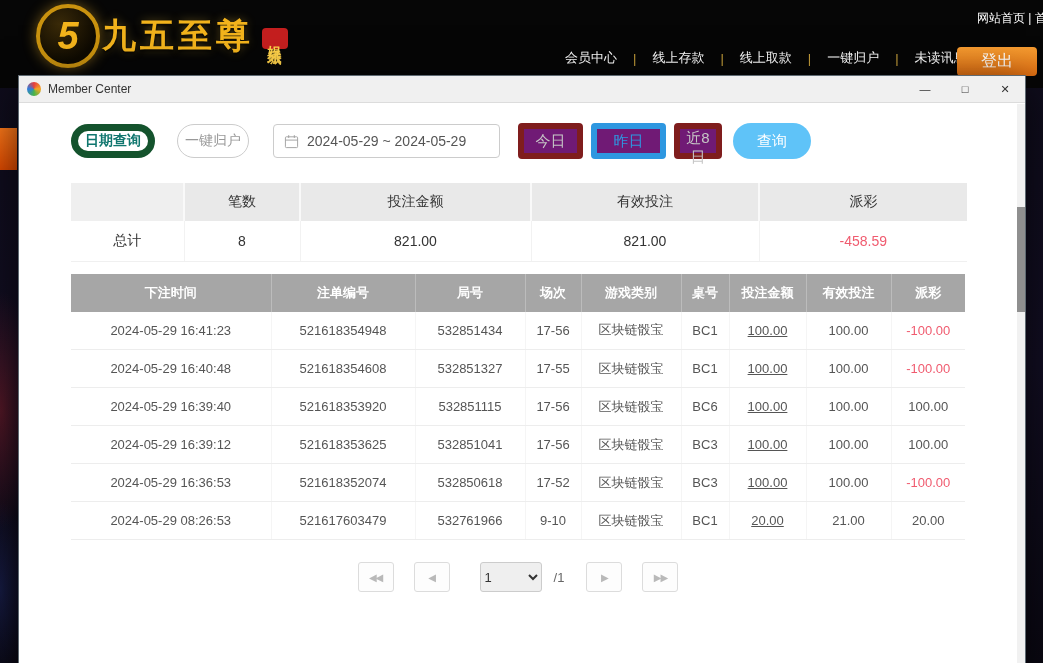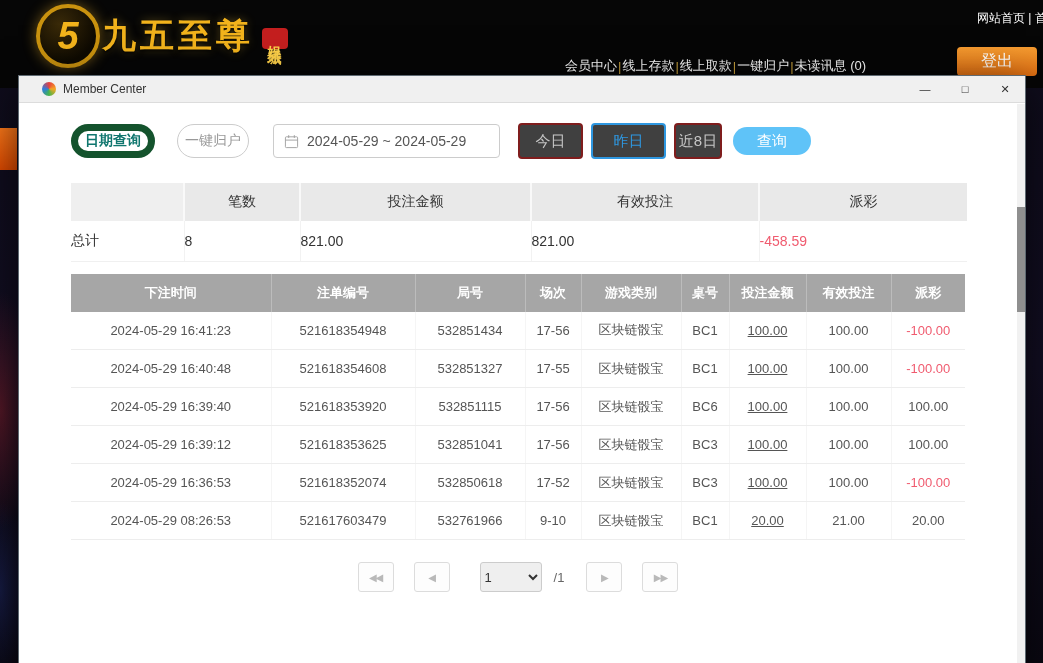--- a/index.html
+++ b/index.html
@@ -14,75 +14,75 @@
           background:radial-gradient(circle at 35% 30%, #3a2a08, #0e0a02 70%);
           display:flex; align-items:center; justify-content:center;
           color:#f2b31c; font-size:38px; font-weight:bold; font-style:italic;
           box-shadow:0 0 14px rgba(240,180,40,.45); }
   .logo-text { margin-left:2px; font-size:34px; font-weight:bold; letter-spacing:4px;
                color:#f2b31c; text-shadow:0 2px 3px rgba(0,0,0,.8), 0 0 10px rgba(250,200,60,.35); }
   .logo-badge { margin-left:8px; margin-top:4px; background:#c41f1f; color:#ffd24a;
                 writing-mode:vertical-rl; text-orientation:upright;
                 font-size:14px; font-weight:bold; padding:6px 4px; border-radius:4px; letter-spacing:3px; }
   .top-links { position:absolute; top:10px; left:977px; color:#fff; font-size:12px; white-space:nowrap; cursor:pointer; }
-  .main-nav { position:absolute; top:57px; left:565px; display:flex; align-items:center; gap:1px;
+  .main-nav { position:absolute; top:49px; left:565px; display:flex; align-items:center; gap:16px;
               font-size:13px; color:#fff; white-space:nowrap;justify-content:center; }
   .main-nav .nav-link { color:#fff; cursor:pointer; }
   .main-nav .nav-sep { color:#caa23c; }
   .logout { position:absolute; top:47px; right:6px; width:80px; height:29px;
             background:linear-gradient(180deg,#f59b30,#df6e12); color:#fff; font-size:16px;
             border:none; border-radius:4px; cursor:pointer; }
   .left-banner { position:absolute; left:0; top:128px; width:17px; height:42px;
                  background:linear-gradient(180deg,#ff7a1a,#e04a00); }
   .bg-blob1 { position:absolute; left:-34px; top:290px; width:70px; height:240px;
               background:radial-gradient(ellipse, rgba(160,35,45,.45), transparent 70%); }
   .bg-blob2 { position:absolute; left:-30px; top:500px; width:60px; height:180px;
               background:radial-gradient(ellipse, rgba(40,60,150,.35), transparent 70%); }
 
   
   .window { position:absolute; left:18px; top:75px; width:1008px; height:600px;
             background:#fff; border:1px solid #5f6a72; box-shadow:0 10px 40px rgba(0,0,0,.65); z-index:10; }
   .titlebar { position:relative; height:27px; background:#f0f0f0; border-bottom:1px solid #dcdcdc;
-              display:flex; align-items:center; padding-left:23px; }
+              display:flex; align-items:center; padding-left:8px; }
   .win-icon { width:14px; height:14px; border-radius:50%; margin-right:7px; flex:0 0 auto;
               background:conic-gradient(#e63e3e,#f5a623,#46b54a,#2d7de0,#e63e3e); }
   .win-title { font-size:12px; color:#333; }
   .win-controls { position:absolute; right:0; top:0; height:100%; display:flex; }
   .win-controls button { width:40px; height:100%; border:none; background:transparent; color:#333;
                          font-size:11px; cursor:pointer; font-family:inherit; }
   .win-content { position:absolute; top:28px; left:0; right:8px; bottom:0; background:#fff;
                  padding:19px 0 0 52px; overflow:hidden; }
 
   .win-scrollbar { position:absolute; top:28px; right:0; bottom:0; width:8px; background:#f1f1f1; }
   .win-scrollbar .thumb { position:absolute; top:103px; left:0; width:100%; height:105px; background:#8f8f8f; }
 
   
   .query-bar { display:flex; align-items:center; height:36px; }
   .tab-btn { height:34px; background:#fff; font-size:14px; cursor:pointer; font-family:inherit; }
   .tab-btn.date { width:84px; border:7px solid #14532d; color:#0f766e; border-radius:17px; font-weight:bold; }
   .tab-btn.round { width:72px; border:1px solid #ccc; color:#999; border-radius:17px; margin-left:22px; }
   .date-field { margin-left:24px; width:227px; height:34px; border:1px solid #ccc; border-radius:4px;
                 display:flex; align-items:center; padding:0 10px; gap:8px; font-size:14px; color:#555; cursor:pointer; }
   .range-group { display:flex; margin-left:18px; gap:8px; }
-  .range-btn { height:36px; border:2px solid #7f1d1d; background:#404040; color:#c6c6c6; font-size:15px;
+  .range-btn { height:36px; border:6px solid #7f1d1d; background:#701a75; color:#c6c6c6; font-size:15px;
                border-radius:4px; cursor:pointer; font-family:inherit; }
   .range-btn.b1 { width:65px; } .range-btn.b2 { width:75px; } .range-btn.b3 { width:48px; }
   .range-btn.active { border-color:#2e97e0; color:#2e97e0; }
-  .search-btn { margin-left:11px; width:78px; height:28px; background:#5fc3f8; color:#fff; border:none;
+  .search-btn { margin-left:11px; width:78px; height:36px; background:#5fc3f8; color:#fff; border:none;
                 border-radius:18px; font-size:15px; cursor:pointer; font-family:inherit; }
 
   
   table { border-collapse:collapse; table-layout:fixed; }
   .summary { width:896px; margin-top:24px; }
   .summary col.sc0{width:113px} .summary col.sc1{width:116px} .summary col.sc2{width:231px}
   .summary col.sc3{width:228px} .summary col.sc4{width:208px}
   .summary th { background:#e9e9e9; height:38px; font-size:14px; font-weight:normal; color:#333;
                 border-left:2px solid #f9f9f9; }
   .summary th:first-child { border-left:none; background:#efefef; }
-  .summary td { height:40px; font-size:14px; color:#333; background:#fff;
+  .summary td { height:40px; text-align:center; font-size:14px; color:#333; background:#fff;
                 border-bottom:1px solid #f0f0f0; border-left:1px solid #f2f2f2; }
   .summary td:first-child { border-left:none; }
 
   
   .detail { width:894px; margin-top:12px; }
   .detail col.c0{width:200px} .detail col.c1{width:144px} .detail col.c2{width:110px}
   .detail col.c3{width:56px}  .detail col.c4{width:100px} .detail col.c5{width:48px}
   .detail col.c6{width:77px}  .detail col.c7{width:85px}  .detail col.c8{width:74px}
   .detail th { background:#a6a6a6; color:#fff; height:38px; font-size:13px; font-weight:bold;
                border-left:1px solid #bcbcbc; }

